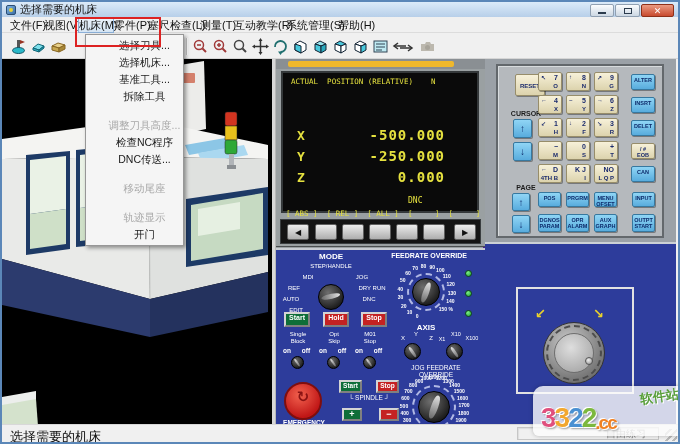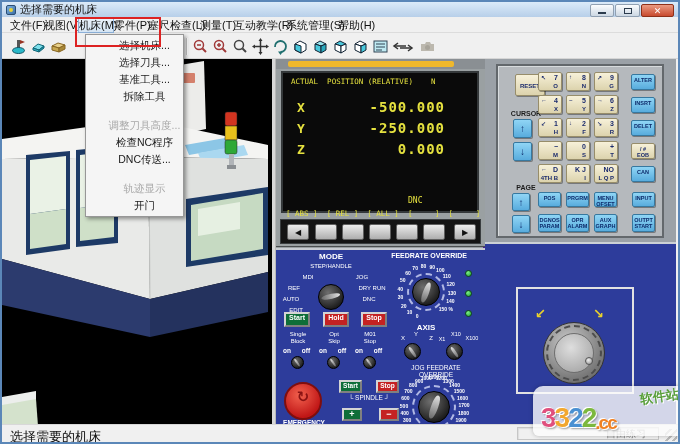--- a/index.html
+++ b/index.html
@@ -42,21 +42,21 @@
   .rightcol{position:relative;width:191px;height:367px;background:#9ba1a7;}
   
   .monitor{position:absolute;left:0;top:0;width:209px;height:188px;background:#9aa0a2;border-bottom:1px solid #4a4e50;}
   .mon-top{position:absolute;left:0;top:0;width:100%;height:10px;background:#8a8f93;}
   .ybar{position:absolute;left:12px;top:2px;width:166px;height:6px;background:#efb82c;border-radius:2px;}
   .screen{position:absolute;left:5px;top:12px;width:198px;height:142px;background:#0a0a0a;border:2px solid #34383a;
     font-family:"DejaVu Sans Mono",monospace;color:#e5e13f;}
   .scr-line{position:absolute;white-space:pre;}
   .axis-row{position:absolute;left:14px;width:148px;display:flex;align-items:baseline;}
   .axis-lbl{font-size:13px;font-weight:bold;}
-  .axis-val{margin-left:auto;font-size:14px;font-weight:bold;letter-spacing:1px;}
+  .axis-val{margin-left:auto;font-size:14px;font-weight:bold;letter-spacing:1px;margin-top:28px;}
   .softkeys{position:absolute;left:4px;top:160px;width:201px;height:25px;background:#141414;border:1px solid #3a3e40;}
   .sk{position:absolute;top:4px;width:22px;height:16px;background:linear-gradient(#ececec,#aeaeae);
      border:1px solid #606060;border-radius:2px;font-size:8px;color:#111;text-align:center;line-height:15px;}
   
   .ctrlpanel{position:absolute;left:0;top:189px;width:209px;height:178px;background:#2d3c9b;
      border-top:2px solid #c8ccd2;overflow:hidden;color:#fff;}
   .cp-title{position:absolute;font-weight:bold;text-align:center;}
   .ml{position:absolute;font-size:6px;text-align:center;white-space:pre-line;line-height:1.1;}
   .knob{position:absolute;border-radius:50%;background:radial-gradient(circle at 38% 32%,#6e6e6e,#1c1c1c 75%);border:1px solid #000;}
   .knob::after{content:"";position:absolute;left:50%;top:10%;width:22%;height:80%;margin-left:-11%;
@@ -135,27 +135,28 @@
     </span>
   </div>
 
   <div class="menubar">
     <div class="mitem" style="width:34px">文件(F)</div>
     <div class="mitem" style="width:34px">视图(V)</div>
     <div class="mitem active" style="width:36px">
       <span>机床(M)</span>
       <div class="redbox"></div>
       <div class="dropdown" id="mmenu">
+          <div class="dd-item">选择刀具...</div>
           <div class="dd-item">选择机床...</div>
-          <div class="dd-item">选择刀具...</div>
           <div class="dd-item">基准工具...</div>
           <div class="dd-item">拆除工具</div>
           <div class="dd-item disabled">调整刀具高度...</div>
           <div class="dd-item">检查NC程序</div>
           <div class="dd-item">DNC传送...</div>
+          <div class="dd-item disabled">移动尾座</div>
           <div class="dd-item disabled">轨迹显示</div>
           <div class="dd-item">开门</div>
         </div>
     </div>
     <div class="mitem" style="width:34px">零件(P)</div>
     <div class="mitem" style="width:52px">塞尺检查(L)</div>
     <div class="mitem" style="width:34px">测量(T)</div>
     <div class="mitem" style="width:52px">互动教学(R)</div>
     <div class="mitem" style="width:52px">系统管理(S)</div>
     <div class="mitem" style="width:34px">帮助(H)</div>

